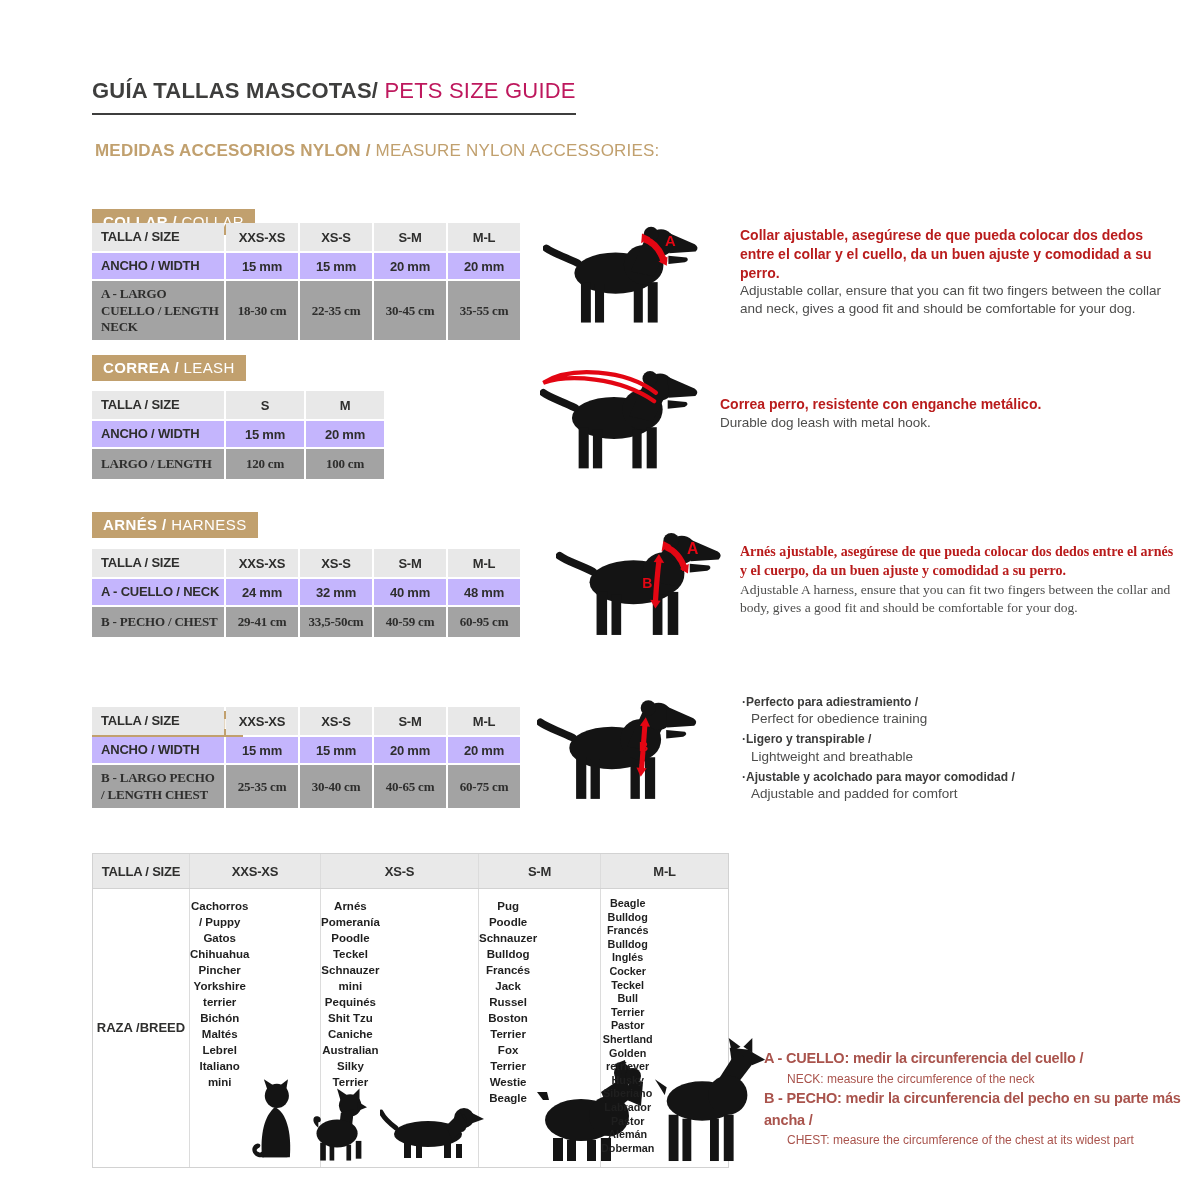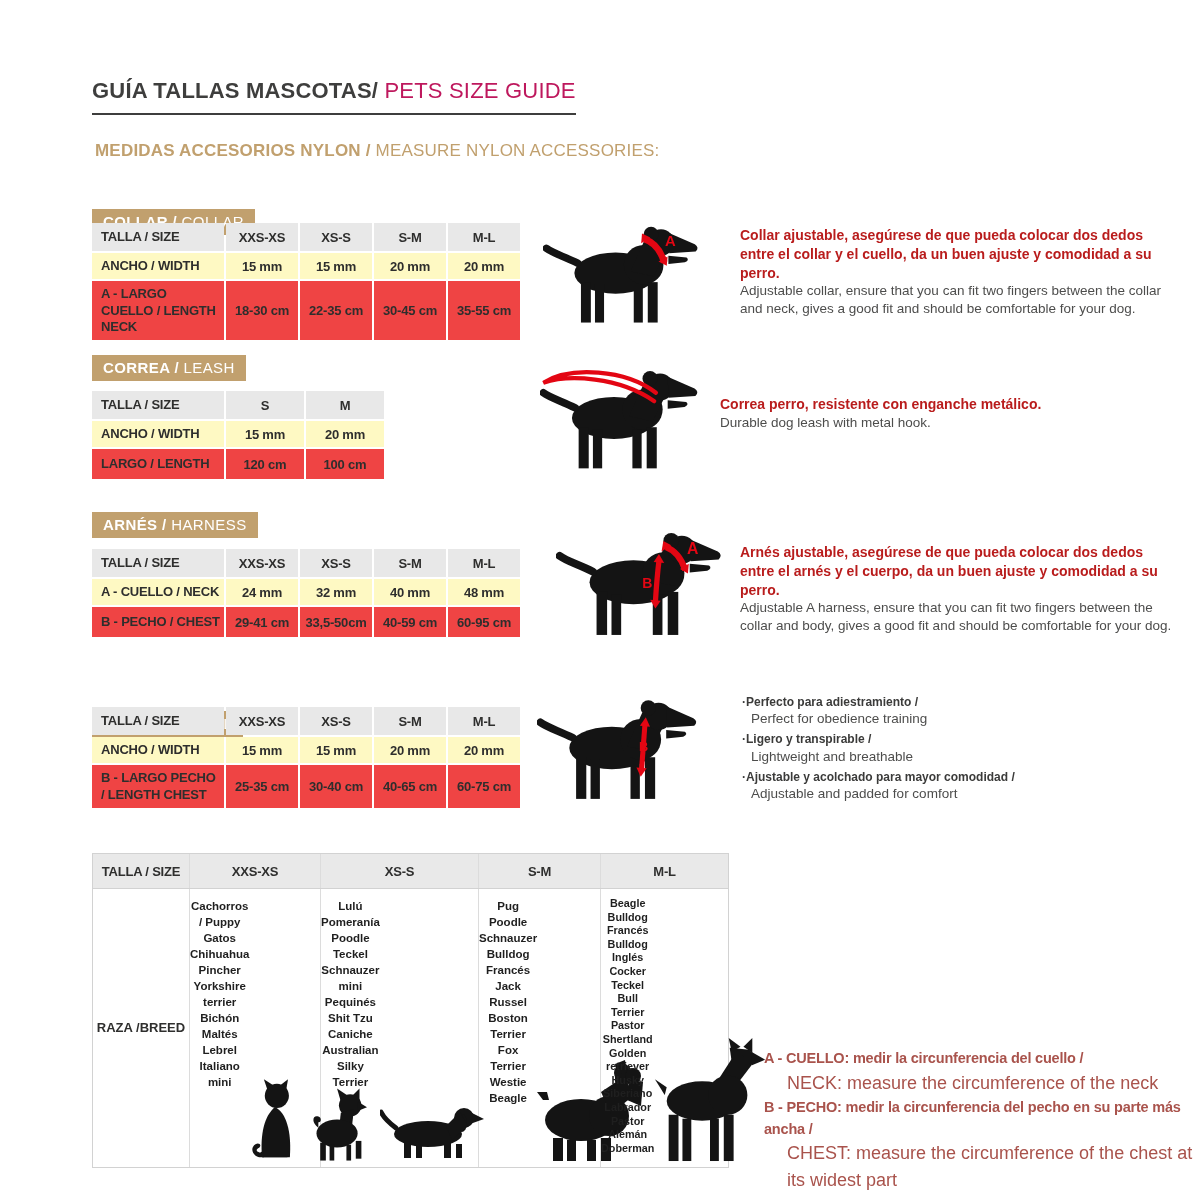--- a/index.html
+++ b/index.html
@@ -26,22 +26,22 @@
 
   
   .st { display:table; border-spacing:2px; margin-left:-2px; }
   .st-row { display:table-row; }
   .st .c { display:table-cell; vertical-align:middle; font-weight:bold; font-size:13px;
            letter-spacing:-0.2px; color:#2e2e2d; }
   .st .c.label { width:132px; text-align:left; padding:5px 4px 5px 9px; line-height:1.25; }
   .st .c.val   { width:72px;  text-align:center; padding:5px 2px; }
   .sec-leash .st .c.val { width:78px; }
   .st-row.header .c { background:#e8e8e8; height:28px; }
-  .st-row.mid    .c { background:#fef9c3; height:19px; }
-  .st-row.light  .c { background:#ef4444; height:30px; }
+  .st-row.mid    .c { background:#c4b5fd; height:19px; }
+  .st-row.light  .c { background:#a3a3a3; height:30px;font-family:Liberation Serif, serif; }
 
   
   .desc { width:434px; }
   .desc .b { font-weight:bold; font-size:14px; line-height:1.34; color:#b91c1c; }
   .desc .l { font-weight:normal; font-size:13.5px; line-height:1.34; color:#4d4d4c; }
 
   
   .bullets .item { margin-bottom:3px; }
   .bullets .b { font-weight:bold; font-size:12px; line-height:1.35; color:#3b3b3a; }
   .bullets .b::before { content:"\00b7 "; font-weight:bold; }
@@ -61,21 +61,21 @@
                 text-align:center; line-height:1.45; }
   .breed-list { padding-top:9px; font-weight:bold; font-size:11.5px; line-height:16px;
                 text-align:center; color:#1f1f1f; }
   .bt-body .col-ml .breed-list { font-size:10.8px; line-height:13.6px; padding-top:8px; }
   .animal { margin-top:auto; display:flex; justify-content:center; align-items:flex-end;
             gap:8px; padding-bottom:5px; }
 
   
   .notes { width:430px; }
   .notes .n-b { color:#a9534c; font-weight:bold; font-size:14.5px; line-height:1.5; letter-spacing:-0.2px; }
-  .notes .n-l { color:#a9534c; font-weight:normal; font-size:18px; line-height:1.5; padding-left:23px; }
+  .notes .n-l { color:#a9534c; font-weight:normal; font-size:12px; line-height:1.5; padding-left:23px; }
 
   svg { display:block; }
 </style>
 </head>
 <body>
 
 <div class="canvas">
 
   <div class="abs title">
     <span class="b">GUÍA TALLAS MASCOTAS/</span>
@@ -242,21 +242,21 @@
       <polygon points="122,17 131,22 120,29" fill="#E30613"></polygon>
       <polygon points="150,54 141,49 151,43" fill="#E30613"></polygon>
       <text x="149" y="32" font-size="18" font-weight="bold" fill="#E30613">A</text>
       <path d="M117,40 C115,56 114,70 113,86" stroke="#E30613" stroke-width="6" fill="none"></path>
       <polygon points="117,32 123,42 111,41" fill="#E30613"></polygon>
       <polygon points="113,94 107,84 119,85" fill="#E30613"></polygon>
       <text x="98" y="70" font-size="16" font-weight="bold" fill="#E30613">B</text>
     </g>
   </svg>
 
-  <div class="abs desc" style="left:740px; top:543px;">
+  <div class="abs desc" style="left:740px; top:543px;font-family:Liberation Serif, serif;">
     <div class="b">Arnés ajustable, asegúrese de que pueda colocar dos dedos entre el arnés y el cuerpo, da un buen ajuste y comodidad a su perro.</div>
     <div class="l">Adjustable A harness, ensure that you can fit two fingers between the collar and body, gives a good fit and should be comfortable for your dog.</div>
   </div>
 
   <div class="abs badge" style="left:92px; top:711px;">
     <span class="b">ARNÉS /</span>
     <span class="l">PETRAL</span>
   </div>
   <div class="abs sec-petral" style="left:92px; top:705px;">
       <div class="st">
@@ -370,21 +370,21 @@
               <rect x="40" y="60" width="5" height="17"></rect>
               <rect x="50" y="56" width="6" height="19"></rect>
               <path d="M10,42 C2,36 4,28 10,30 C14,31 13,37 10,36 Z"></path>
             </g>
           </svg>
         </div>
       </div>
 
       <div class="bt-cell col-xs">
         <div class="breed-list">
-            <div class="breed">Lulú Pomeranía</div>
+            <div class="breed">Arnés Pomeranía</div>
             <div class="breed">Poodle</div>
             <div class="breed">Teckel</div>
             <div class="breed">Schnauzer mini</div>
             <div class="breed">Pequinés</div>
             <div class="breed">Shit Tzu</div>
             <div class="breed">Caniche</div>
             <div class="breed">Australian Silky Terrier</div>
           </div>
         <div class="animal">
           <svg width="104" height="66" viewBox="0 0 104 66">

